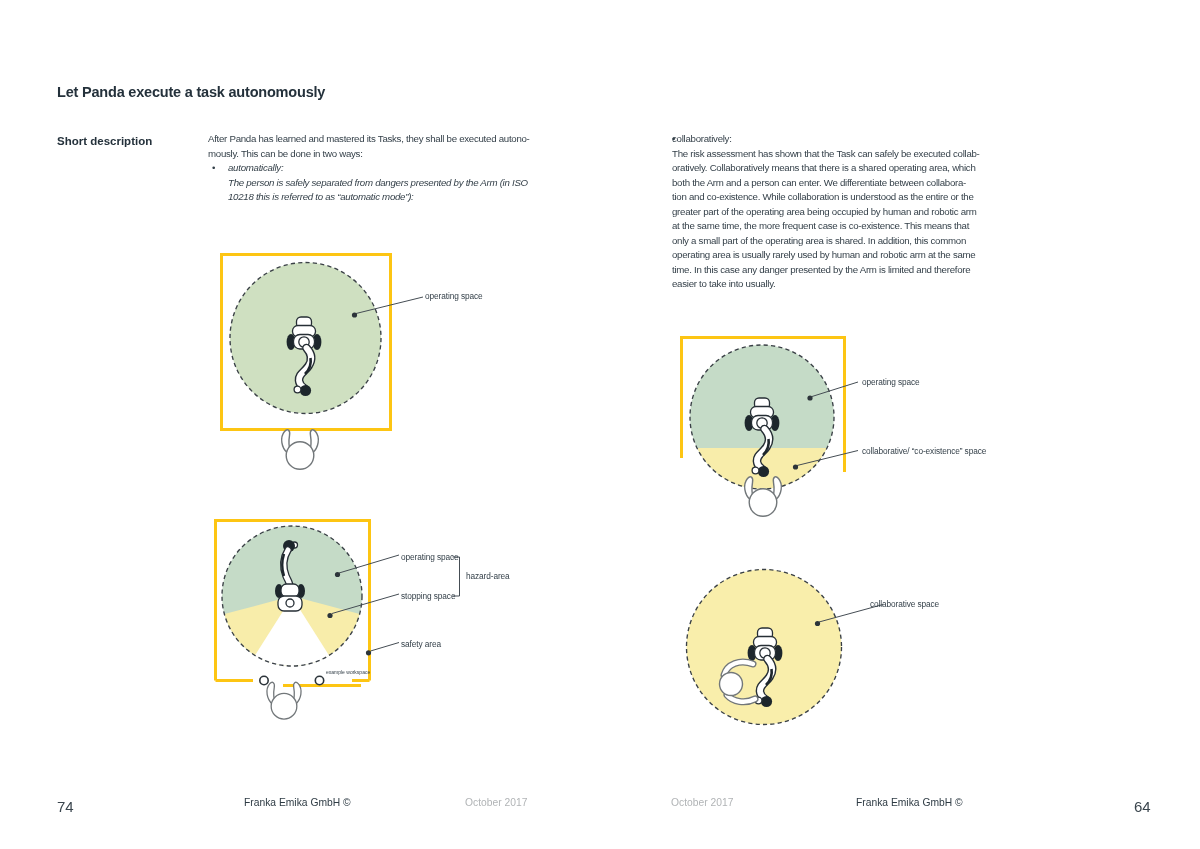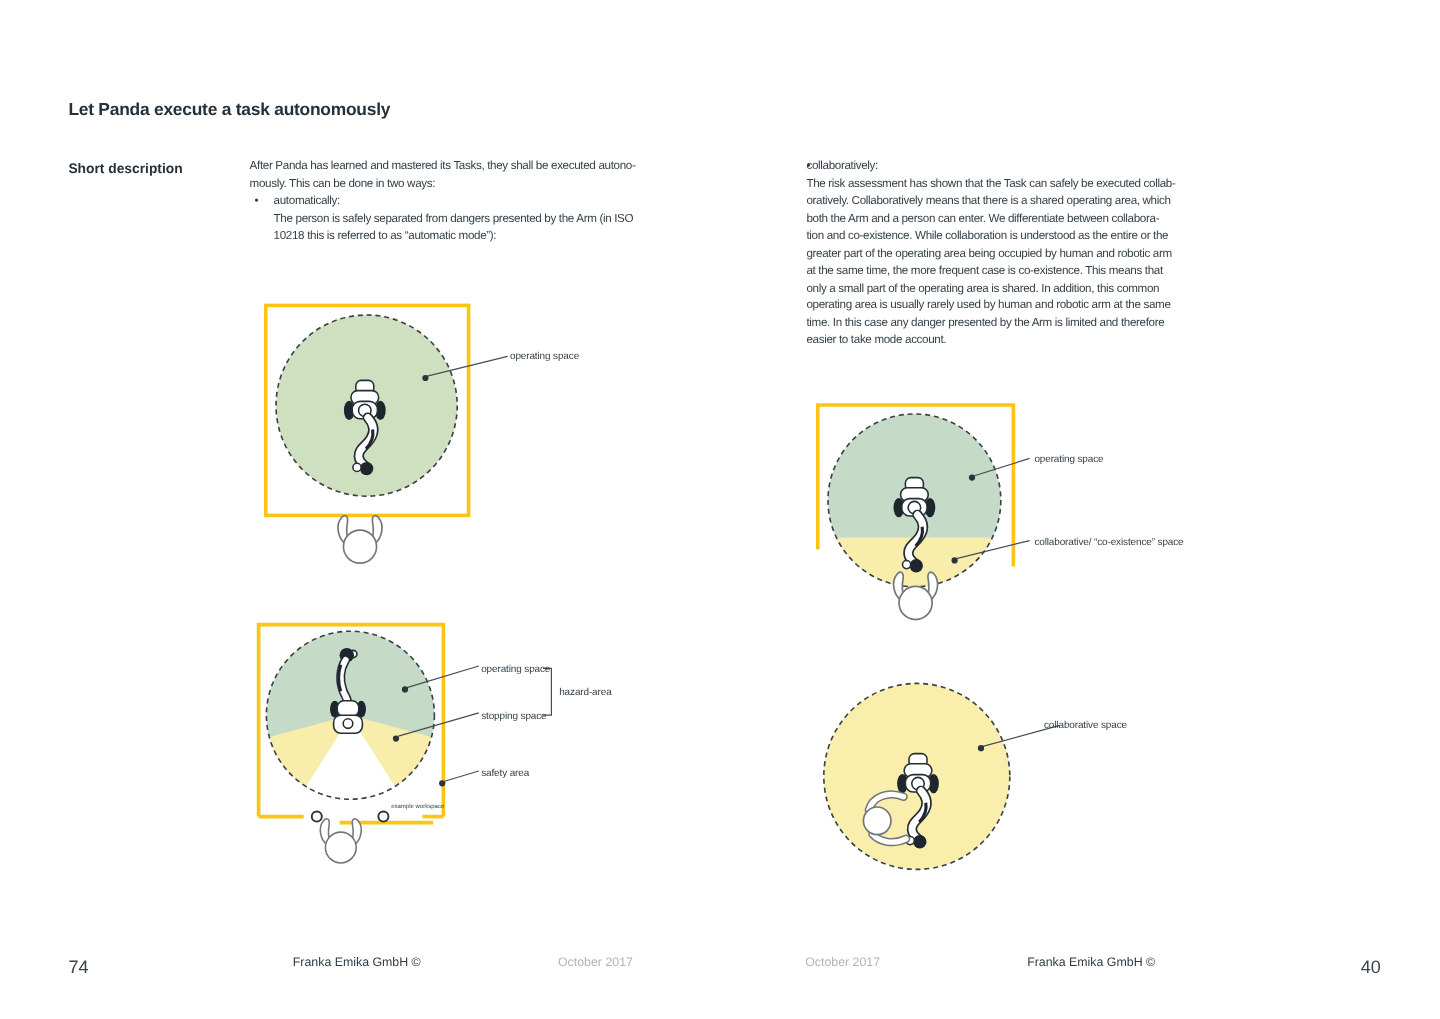--- a/index.html
+++ b/index.html
@@ -4,21 +4,21 @@
 <style>
   html,body { margin:0; padding:0; }
   body {
     width:1200px; height:849px; position:relative; background:#ffffff;
     font-family:"Liberation Sans", sans-serif; color:#333f48; overflow:hidden;
   }
   .abs { position:absolute; }
   .title { font-size:14.5px; font-weight:bold; letter-spacing:-0.2px; color:#24313b;text-align:center; }
   .seclabel { font-size:11.5px; font-weight:bold; color:#24313b; }
   .tblock { font-size:9.7px; letter-spacing:-0.28px; line-height:14.55px; white-space:nowrap; color:#333f48; }
-  .tind { margin-left:20px; }
+  .tind { margin-left:20px;font-style:italic; }
   .tindr { }
   .brow { position:relative; }
   .bullet { position:absolute; left:4px; top:0; }
   .bulletr { position:absolute; left:0; top:0; }
   .dlabel { font-size:8.3px; letter-spacing:-0.1px; white-space:nowrap; color:#333f48; }
   .tiny { font-size:5px; letter-spacing:0; }
   .footer-co  { font-size:10.3px; color:#2e3b44; white-space:nowrap; }
   .footer-date{ font-size:10.3px; color:#b1b4b6; white-space:nowrap; }
   .footer-num { font-size:15px; color:#3a454d;text-align:right; }
   
@@ -162,27 +162,27 @@
   </div>
   <div class="tindr">The risk assessment has shown that the Task can safely be executed collab-</div>
   <div class="tindr">oratively. Collaboratively means that there is a shared operating area, which</div>
   <div class="tindr">both the Arm and a person can enter. We differentiate between collabora-</div>
   <div class="tindr">tion and co-existence. While collaboration is understood as the entire or the</div>
   <div class="tindr">greater part of the operating area being occupied by human and robotic arm</div>
   <div class="tindr">at the same time, the more frequent case is co-existence. This means that</div>
   <div class="tindr">only a small part of the operating area is shared. In addition, this common</div>
   <div class="tindr">operating area is usually rarely used by human and robotic arm at the same</div>
   <div class="tindr">time. In this case any danger presented by the Arm is limited and therefore</div>
-  <div class="tindr">easier to take mode account.</div>
+  <div class="tindr">easier to take into usually.</div>
 </div>
 
 <div class="abs dlabel" style="left:862px;top:377px">operating space</div>
 <div class="abs dlabel" style="left:862px;top:445.5px">collaborative/ “co-existence” space</div>
 
 <div class="abs dlabel" style="left:870px;top:598.5px">collaborative space</div>
 
 <div class="abs footer-num" style="left:57px;top:798px">74</div>
 <div class="abs footer-co" style="left:244px;top:796.5px">Franka Emika GmbH ©</div>
 <div class="abs footer-date" style="left:465px;top:796.5px">October 2017</div>
 
 <div class="abs footer-date" style="left:671px;top:796.5px">October 2017</div>
 <div class="abs footer-co" style="left:856px;top:796.5px">Franka Emika GmbH ©</div>
-<div class="abs footer-num" style="left:1134px;top:798px">40</div>
+<div class="abs footer-num" style="left:1134px;top:798px">64</div>
 
 </body></html>

